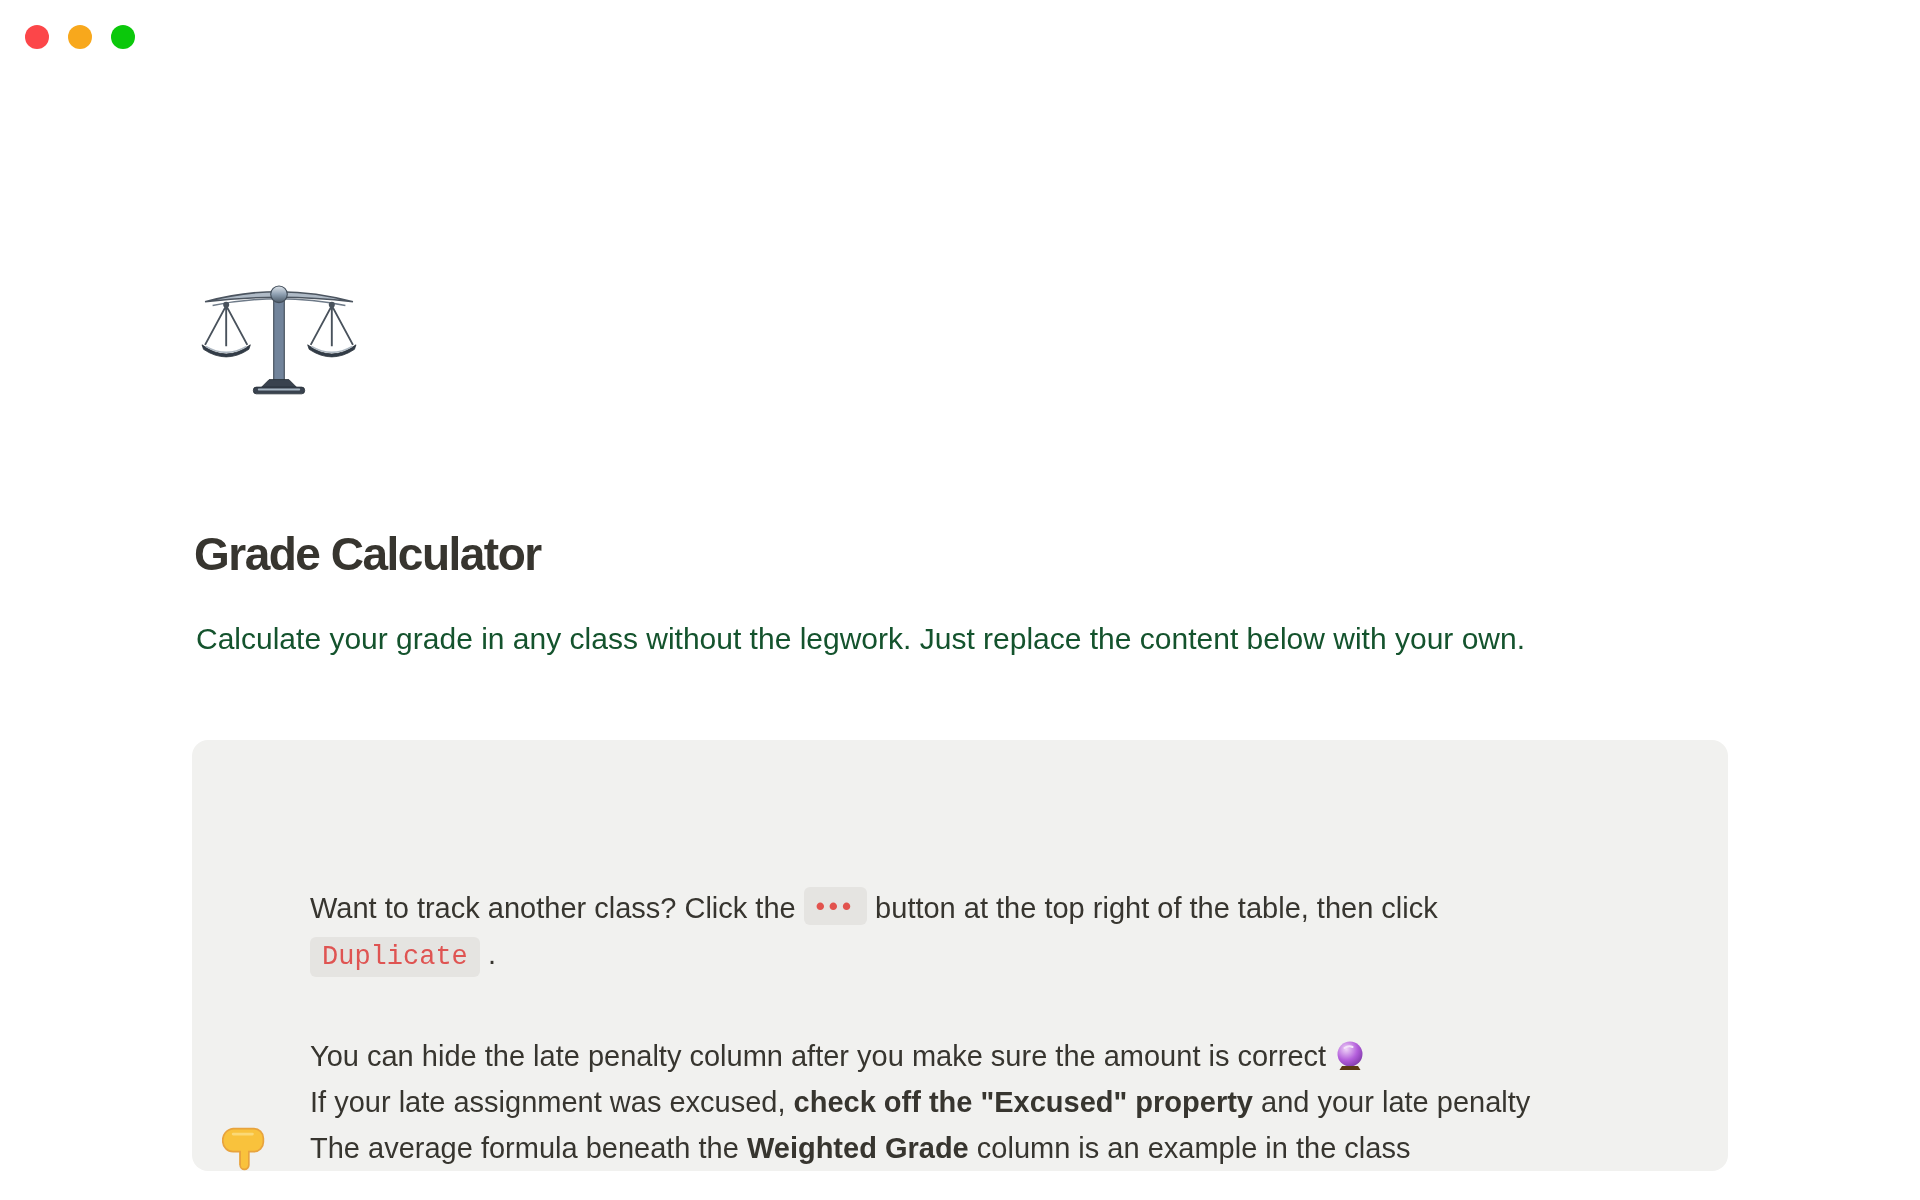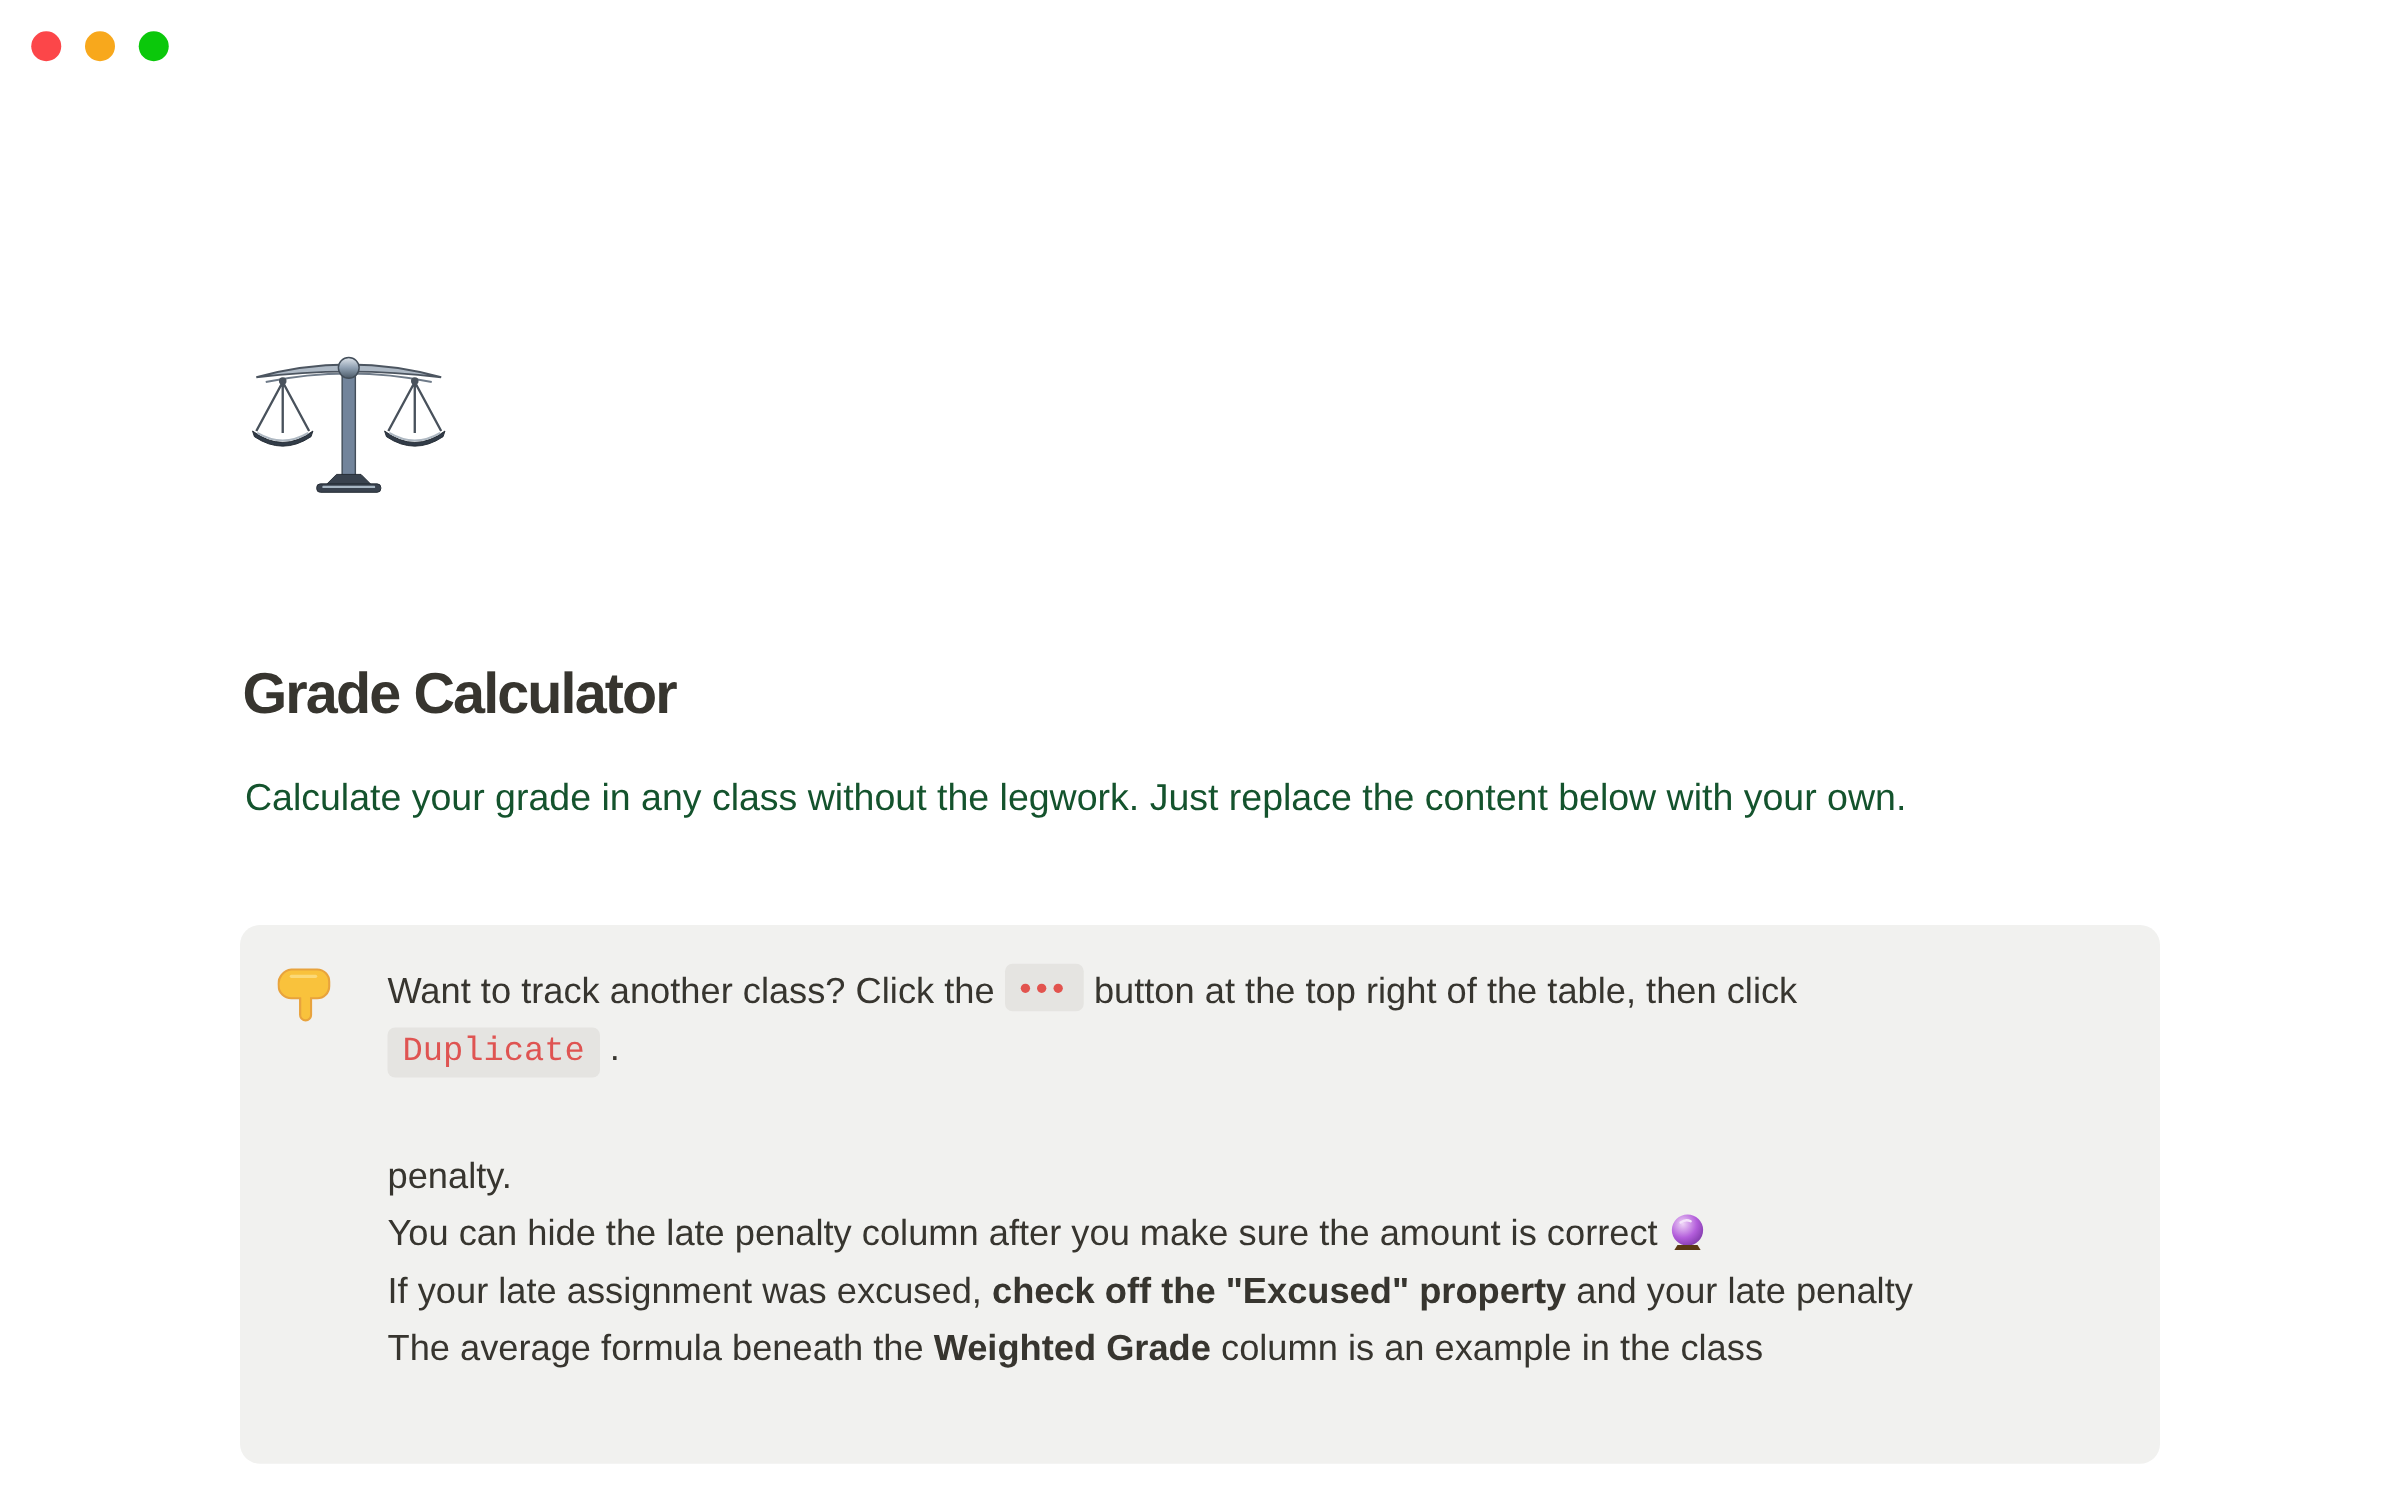--- a/index.html
+++ b/index.html
@@ -21,21 +21,21 @@
     line-height:1.2;
   }
   .page-subtitle{
     position:absolute;left:196px;top:618px;width:1540px;
     font-size:30px;color:#14532d;line-height:1.4;
   }
   
   .callout{
     position:absolute;left:192px;top:740px;width:1536px;height:431px;
     background:#F1F1EF;border-radius:16px;box-sizing:border-box;
-    padding:30px 30px 0 30px;display:flex;align-items:flex-start;
+    padding:30px 30px 0 30px;display:flex;align-items:flex-end;
     overflow:hidden;
   }
   .callout-icon{width:44px;height:46px;flex:0 0 44px;margin-top:2px;}
   .callout-icon svg{width:44px;height:46px;display:block;}
   .callout-body{margin-left:44px;flex:1;font-size:29px;line-height:46px;color:#37352F;}
   .para + .para{margin-top:56px;}
   .cline{height:46px;white-space:nowrap;}
   .b{font-weight:700;}
   .chip{
     display:inline-block;background:#E5E4E1;border-radius:6px;
@@ -94,21 +94,20 @@
         <path d="M14.8 22 v11" stroke="#E8A33D" stroke-width="1.2" fill="none"></path>
         <path d="M9 7.5 h16" stroke="#FBD977" stroke-width="2.2" stroke-linecap="round"></path>
       </svg>
     </div>
   <div class="callout-body">
       <div class="para">
         <div class="cline"><span>Want to track another class? Click the </span><span class="chip chip-dots">•••</span><span> button at the top right of the table, then click</span></div>
         <div class="cline"><span class="chip chip-code">Duplicate</span><span> .</span></div>
       </div>
       <div class="para">
-        <div class="cline"><span>penalty.</span></div>
         <div class="cline"><span>You can hide the late penalty column after you make sure the amount is correct </span><span class="inline-emoji"><svg viewBox="0 0 32 32" xmlns="http://www.w3.org/2000/svg">
               <defs>
                 <radialGradient id="cb" cx="0.35" cy="0.3" r="0.9">
                   <stop offset="0" stop-color="#EFD4F7"></stop>
                   <stop offset="0.5" stop-color="#B35EDB"></stop>
                   <stop offset="1" stop-color="#6B2B96"></stop>
                 </radialGradient>
               </defs>
               <circle cx="16" cy="14" r="12.5" fill="url(#cb)"></circle>
               <path d="M8 26 h16 l2.5 4 h-21 Z" fill="#5B3A14"></path>

